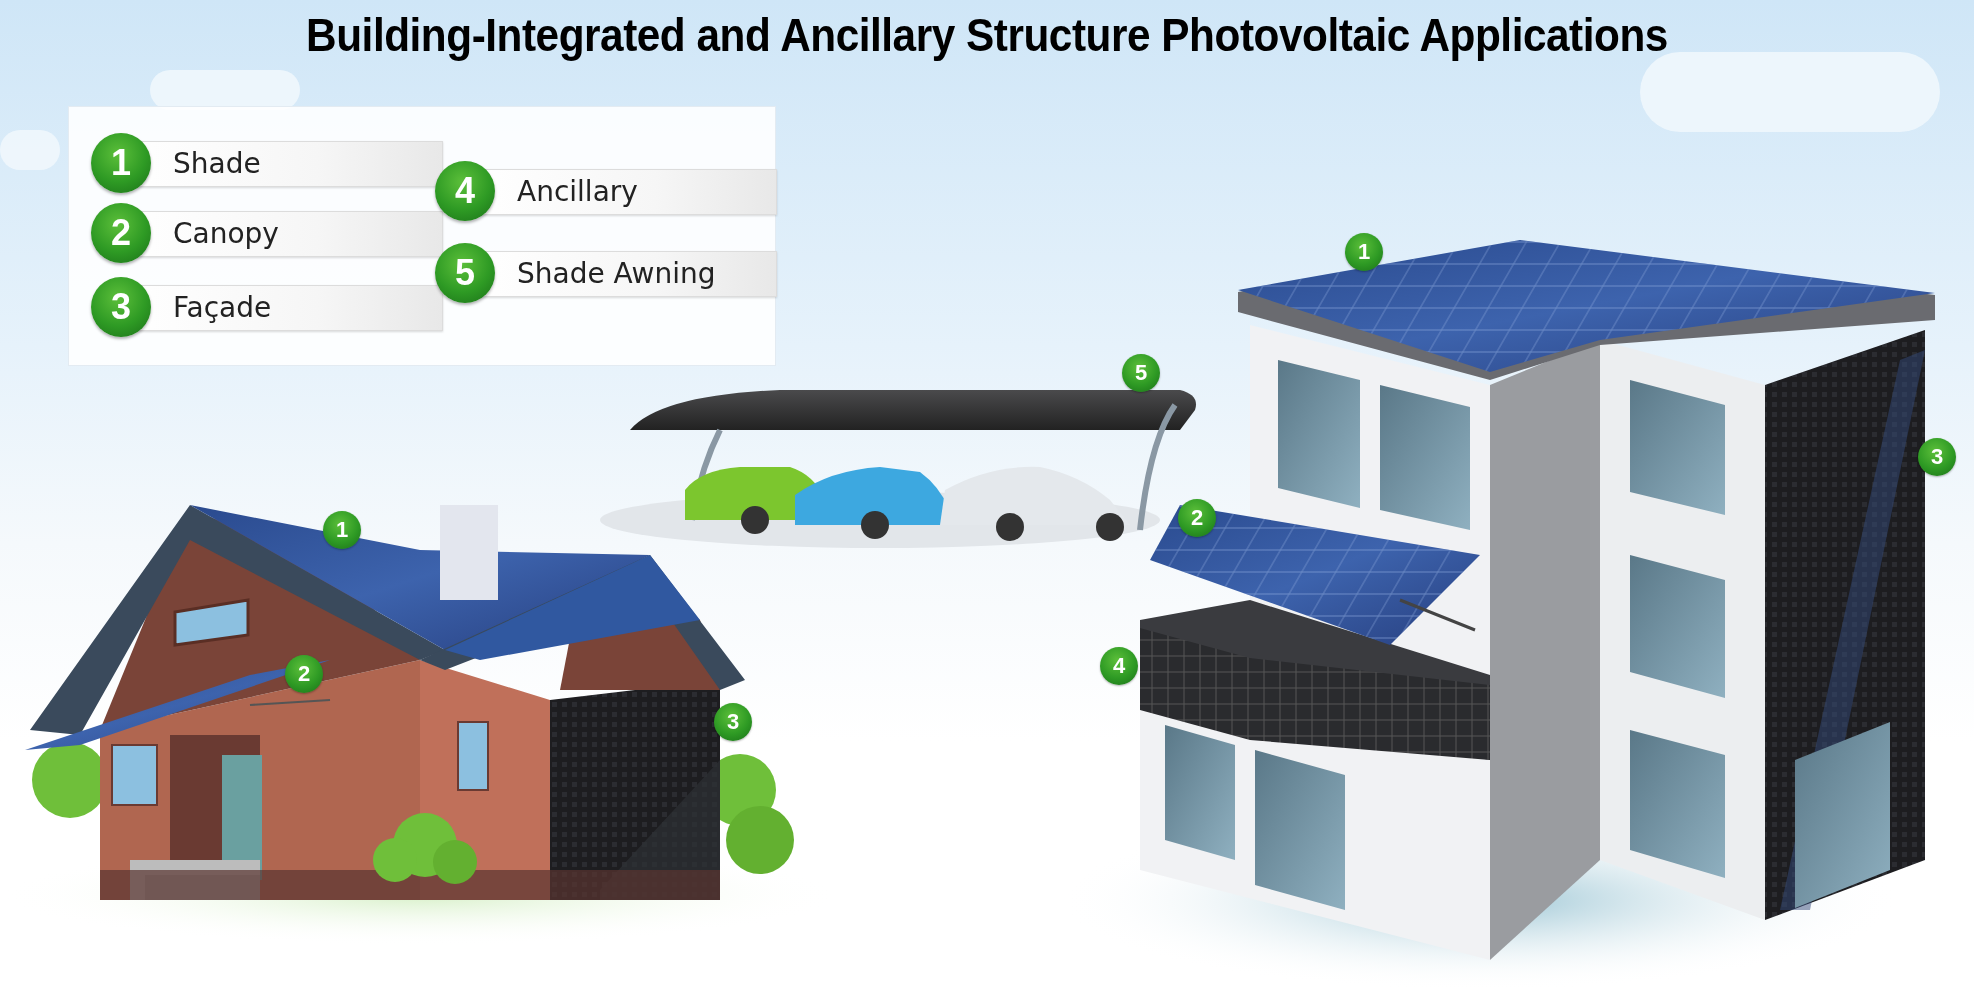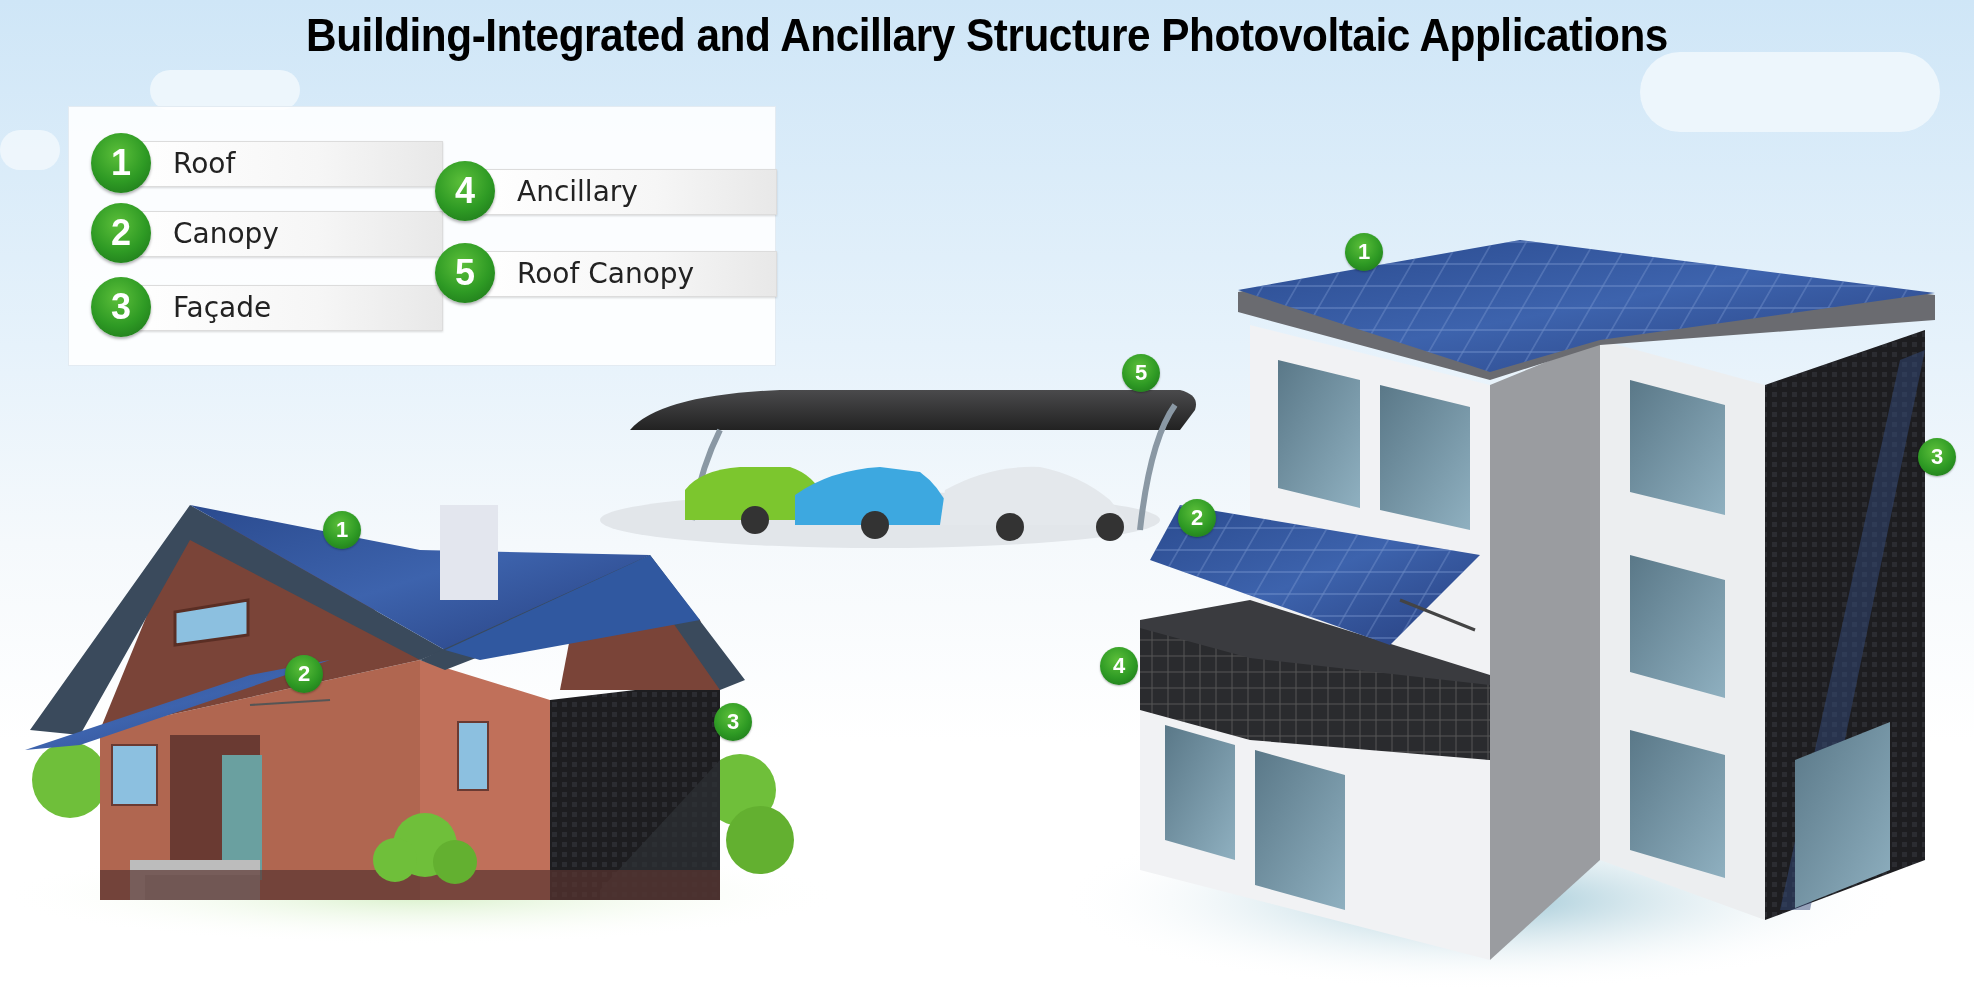--- a/index.html
+++ b/index.html
@@ -48,41 +48,41 @@
 <div class="cloud" style="left:150px;top:70px;width:150px;height:40px;"></div>
 <div class="cloud" style="left:1640px;top:52px;width:300px;height:80px;"></div>
 <div class="cloud" style="left:0;top:130px;width:60px;height:40px;"></div>
 
 <div class="title">Building-Integrated and Ancillary Structure Photovoltaic Applications</div>
 
 <div class="legend">
   <div class="legend-item" style="left:22px;top:24px;width:350px;">
     <div class="legend-bar" style="width:310px;"></div>
     <div class="badge" style="left:0;top:2px;">1</div>
-    <div class="legend-label">Roof</div>
+    <div class="legend-label">Shade</div>
   </div>
   <div class="legend-item" style="left:22px;top:94px;width:350px;">
     <div class="legend-bar" style="width:310px;"></div>
     <div class="badge" style="left:0;top:2px;">2</div>
     <div class="legend-label">Canopy</div>
   </div>
   <div class="legend-item" style="left:22px;top:168px;width:350px;">
     <div class="legend-bar" style="width:310px;"></div>
     <div class="badge" style="left:0;top:2px;">3</div>
     <div class="legend-label">Façade</div>
   </div>
   <div class="legend-item" style="left:366px;top:52px;width:340px;">
     <div class="legend-bar" style="width:300px;"></div>
     <div class="badge" style="left:0;top:2px;">4</div>
     <div class="legend-label">Ancillary</div>
   </div>
   <div class="legend-item" style="left:366px;top:134px;width:340px;">
     <div class="legend-bar" style="width:300px;"></div>
     <div class="badge" style="left:0;top:2px;">5</div>
-    <div class="legend-label">Roof Canopy</div>
+    <div class="legend-label">Shade Awning</div>
   </div>
 </div>
 
 <svg class="scene" width="1974" height="988" viewBox="0 0 1974 988">
   <defs>
     <linearGradient id="panelGrad" x1="0" y1="0" x2="1" y2="1">
       <stop offset="0" stop-color="#2a4a8e"></stop>
         <stop offset="0.5" stop-color="#3d63ad"></stop>
         <stop offset="1" stop-color="#273f7f"></stop>
     </linearGradient>

